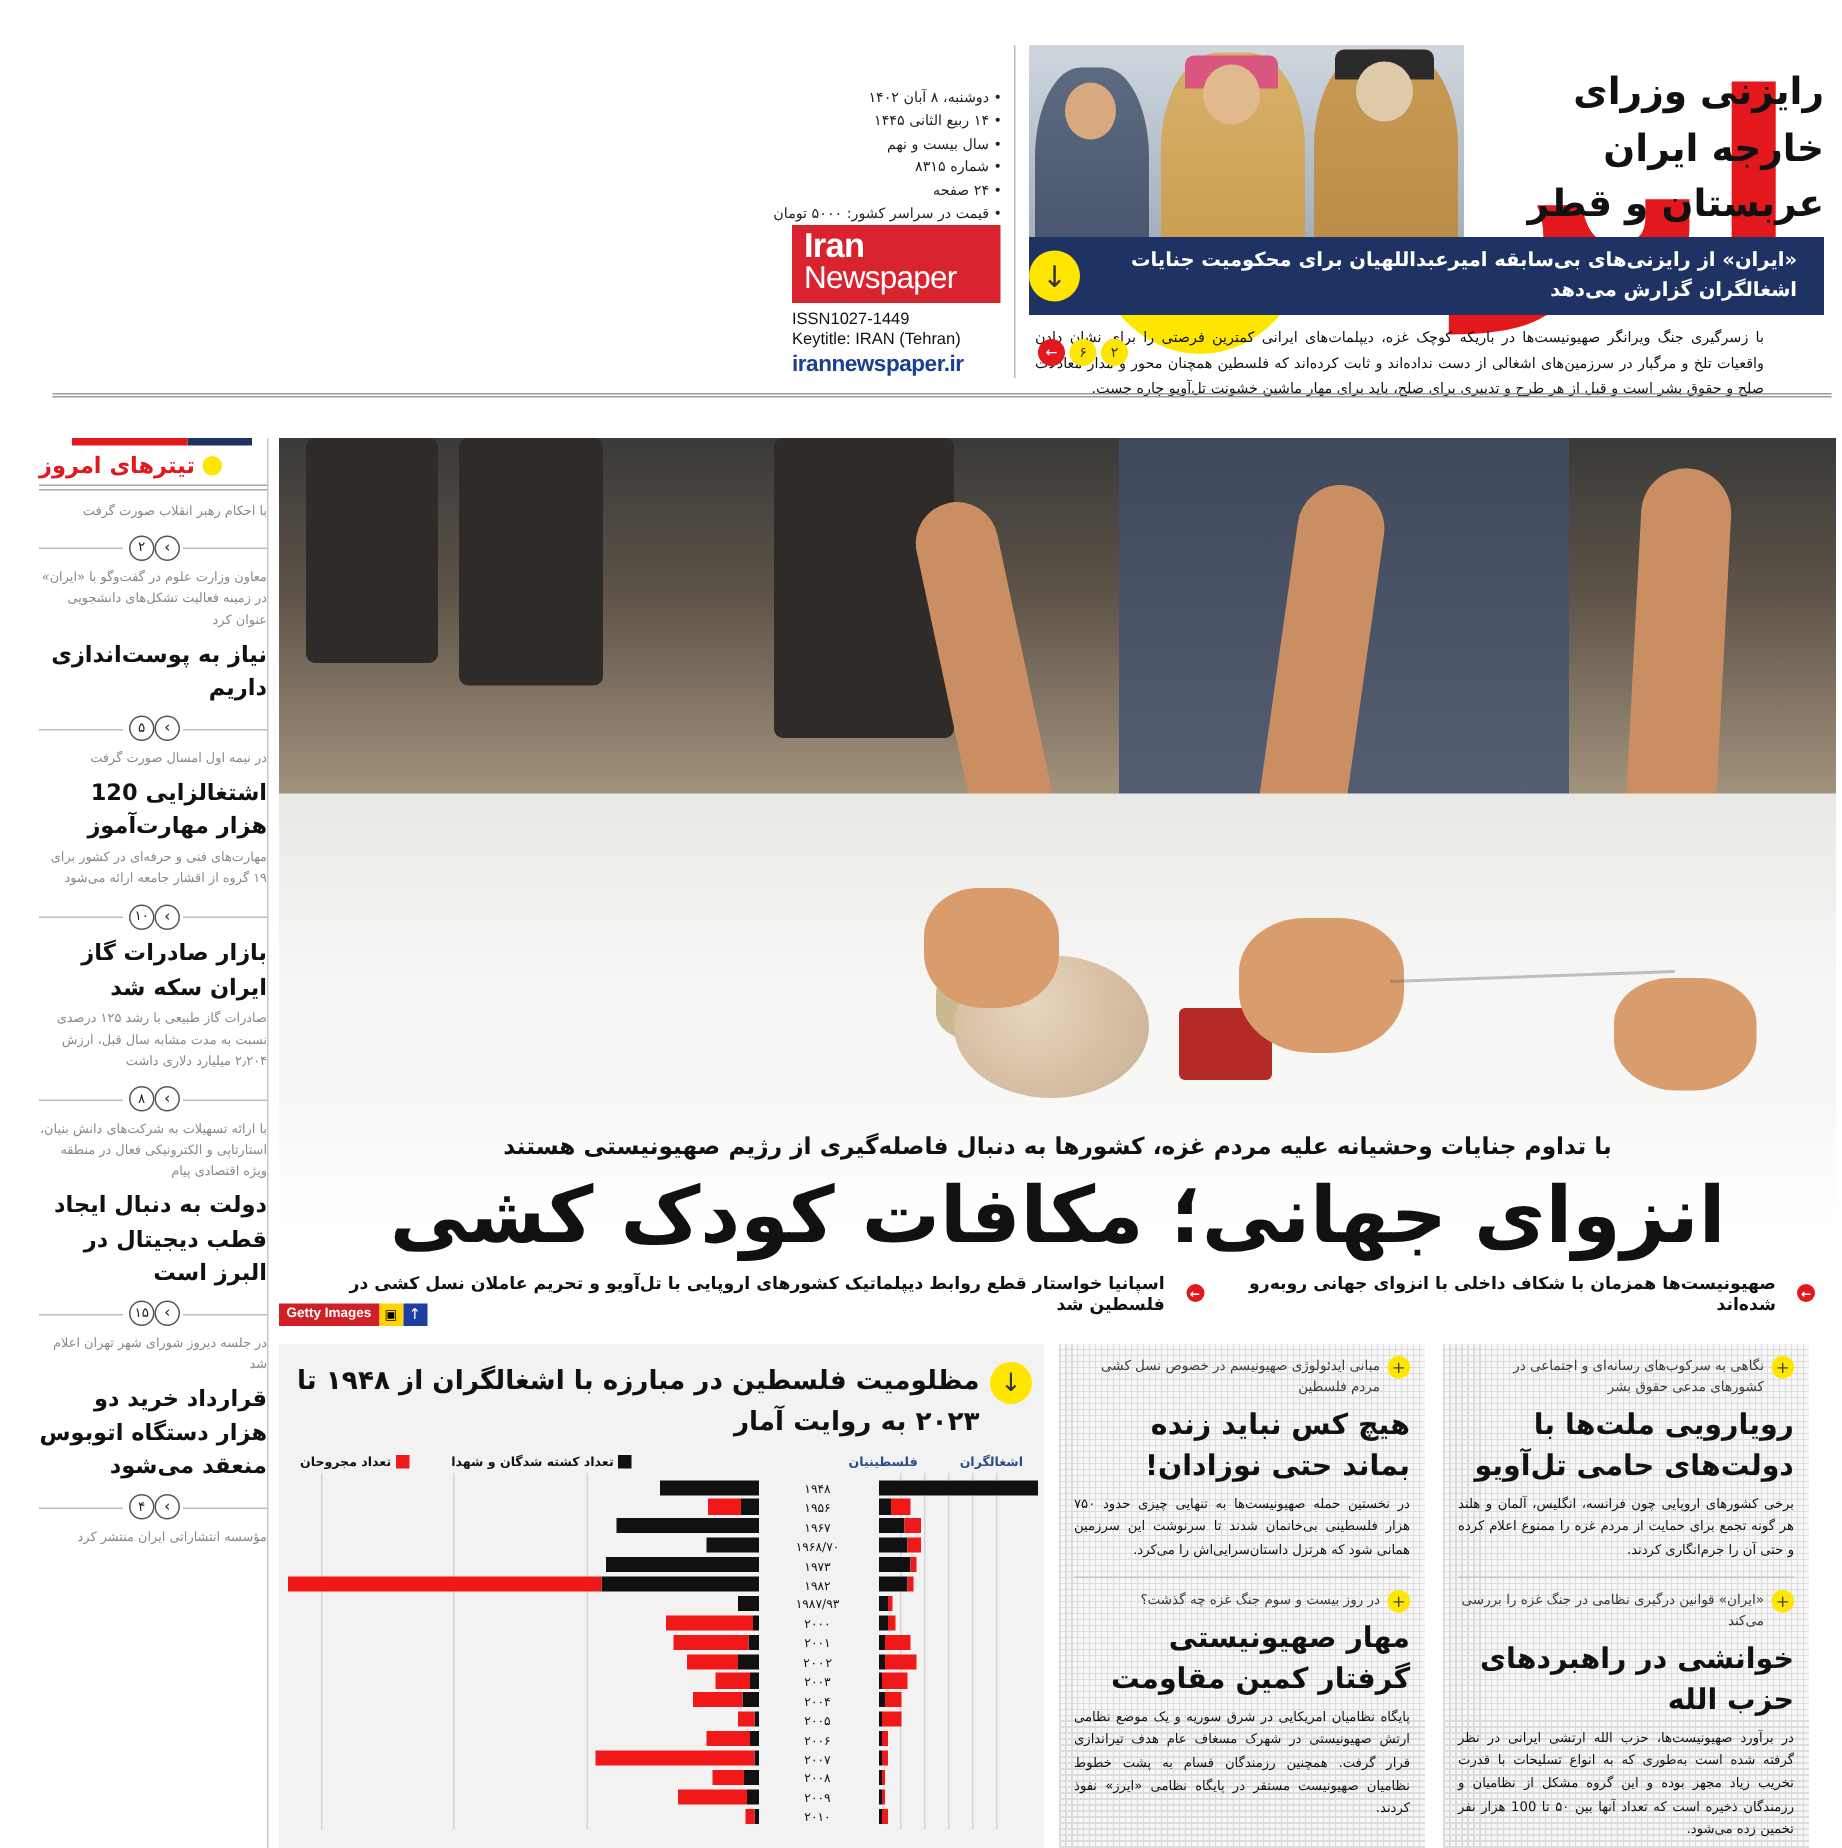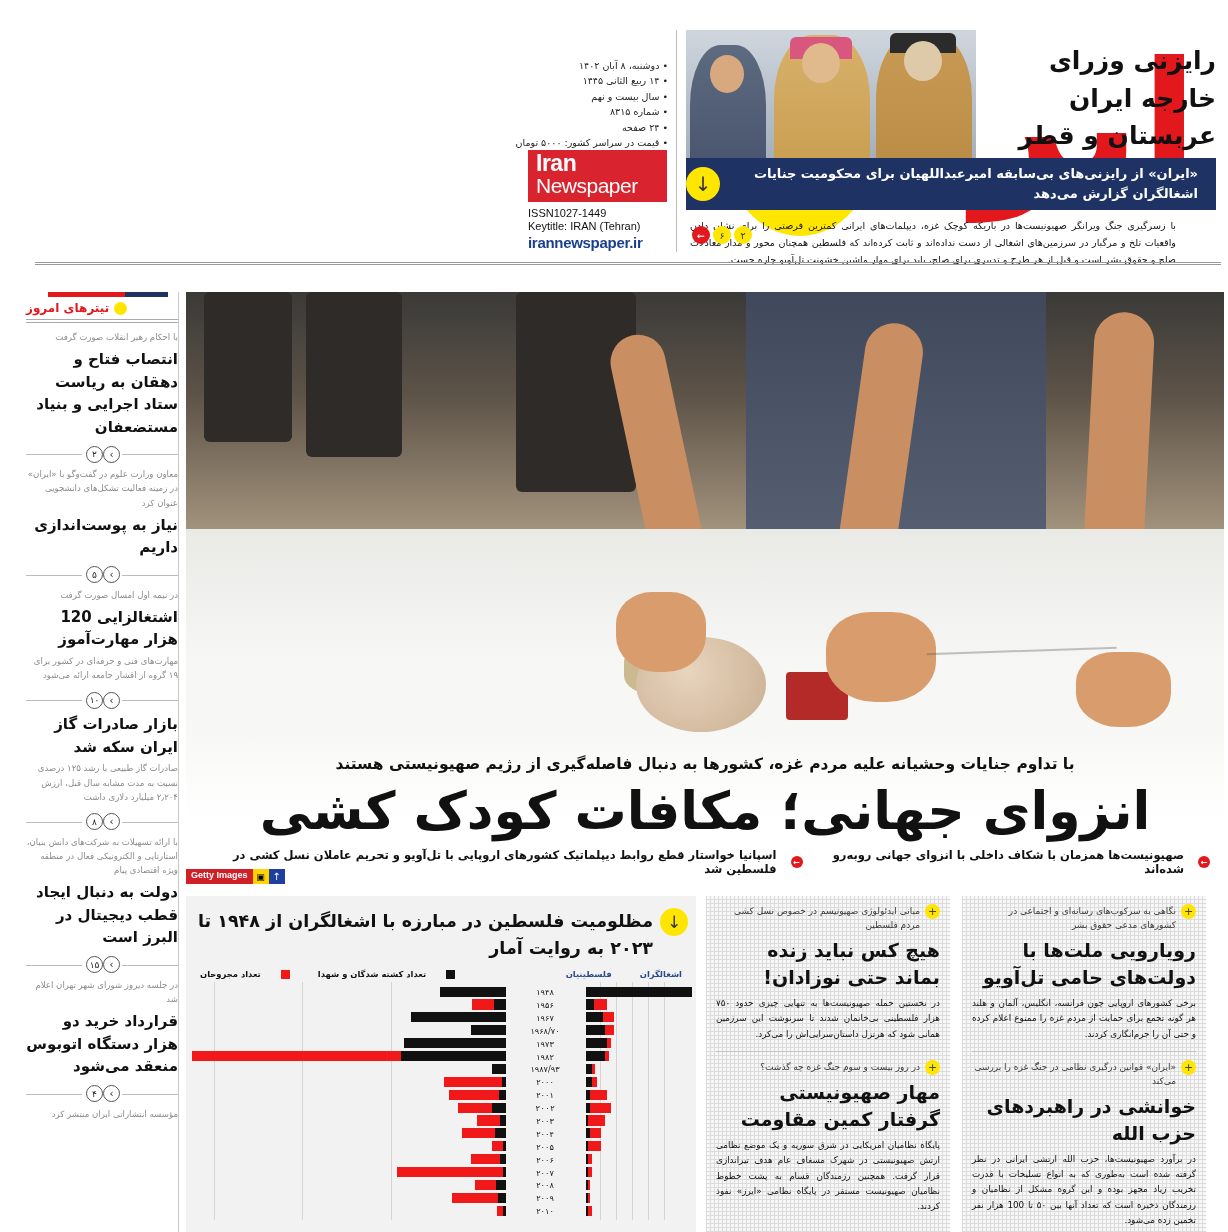--- a/index.html
+++ b/index.html
@@ -90,21 +90,21 @@
   .rule-top { position:absolute; left:35px; top:262px; width:1186px; height:3px;
               border-top:1.5px solid #9a9a9a; border-bottom:1.5px solid #9a9a9a; }
 
   
   .sidebar { position:absolute; left:26px; top:292px; width:152px; height:940px; }
   .sb-topbar { display:flex; height:5px; width:120px; margin-right:10px; }
   .sb-topbar .red { flex:1.8; background:#e2181c; }
   .sb-topbar .blue { flex:1; background:#1f3264; }
   .sb-head { display:flex; align-items:center; justify-content:flex-end; gap:5px; padding:4px 0 4px 0; direction:rtl;}
   .sb-head .dot { width:13px; height:13px; border-radius:50%; background:#ffe600; flex:none;}
-  .sb-head .t { font-size:12px; font-weight:bold; color:#e2181c; }
+  .sb-head .t { font-size:15px; font-weight:bold; color:#e2181c; }
   .sb-doubleline { height:4px; border-top:1px solid #aaa; border-bottom:1px solid #aaa; margin-bottom:7px;}
 
   .sb-kicker { font-size:8.6px; color:#8a8a8a; line-height:1.65; text-align:right; direction:rtl; margin-bottom:4px;}
   .sb-title { font-size:15px; font-weight:bold; color:#111; line-height:1.5; text-align:right; direction:rtl; margin-bottom:3px;}
   .sb-body { font-size:8.6px; color:#8a8a8a; line-height:1.7; text-align:right; direction:rtl; margin-bottom:4px;}
   .sb-sep { position:relative; height:26px; display:flex; align-items:center; justify-content:center; }
   .sb-sep::before { content:""; position:absolute; left:0; right:0; top:13px; height:1px; background:#bbb;}
   .sb-sep .grp { position:relative; display:flex; direction:ltr; background:#fff; padding:0 4px;}
   .circ { width:17px; height:17px; border-radius:50%; border:1px solid #555; background:#fff;
           display:flex; align-items:center; justify-content:center; font-size:9px; color:#222;}
@@ -160,21 +160,21 @@
                color:#fff; font-size:10px;}
 
   
   .chart-panel { position:absolute; left:186px; top:896px; width:510px; height:336px;
                  background:#f2f2f2; overflow:hidden; }
   .ch-head { display:flex; direction:rtl; align-items:flex-start; padding:12px 8px 4px 10px; gap:7px;}
   .ch-title { font-size:17.5px; font-weight:bold; color:#111; line-height:1.52; text-align:right; direction:rtl; flex:1;}
   .ch-arrow { width:28px; height:28px; border-radius:50%; background:#ffe600; flex:none;
               display:flex; align-items:center; justify-content:center; font-size:17px; color:#333;}
   .ch-legend { display:flex; direction:rtl; justify-content:space-between; padding:4px 14px 3px 14px; }
-  .ch-legend .grp { display:flex; direction:rtl; align-items:center; gap:20px; font-size:8.4px; color:#111; font-weight:bold;}
+  .ch-legend .grp { display:flex; direction:rtl; align-items:center; gap:3px; font-size:8.4px; color:#111; font-weight:bold;}
   .lgswatch { width:9px; height:9px; flex:none; }
   .ch-colhdr { display:flex; direction:rtl; gap:28px; font-size:8.4px; color:#2a4a8a; font-weight:bold; }
 
   .ch-plot { position:relative; width:510px; height:238px; }
   .grid-v { position:absolute; top:0; bottom:0; width:1px; background:#d5d5d5; }
   .ylabel { position:absolute; width:78px; text-align:center; font-size:8.2px; color:#111;
             direction:ltr; letter-spacing:0.5px; }
   .bar { position:absolute; height:9.5px; }
   .bar.black { background:#111; }
   .bar.red { background:#f01818; }
@@ -269,21 +269,20 @@
         <div class="red"></div>
     </div>
     <div class="sb-head">
       <div class="dot"></div>
       <div class="t">تیترهای امروز</div>
     </div>
     <div class="sb-doubleline"></div>
 
     <div>
       <div class="sb-kicker">با احکام رهبر انقلاب صورت گرفت</div>
-      <div class="sb-title">انتصاب فتاح و دهقان به ریاست ستاد اجرایی و بنیاد مستضعفان</div>
     </div>
     <div class="sb-sep">
         <div class="grp">
       <div class="circ">۲</div>
       <div class="circ arrow">‹</div>
     </div>
       </div>
 
     <div>
       <div class="sb-kicker">معاون وزارت علوم در گفت‌وگو با «ایران» در زمینه فعالیت تشکل‌های دانشجویی عنوان کرد</div>

